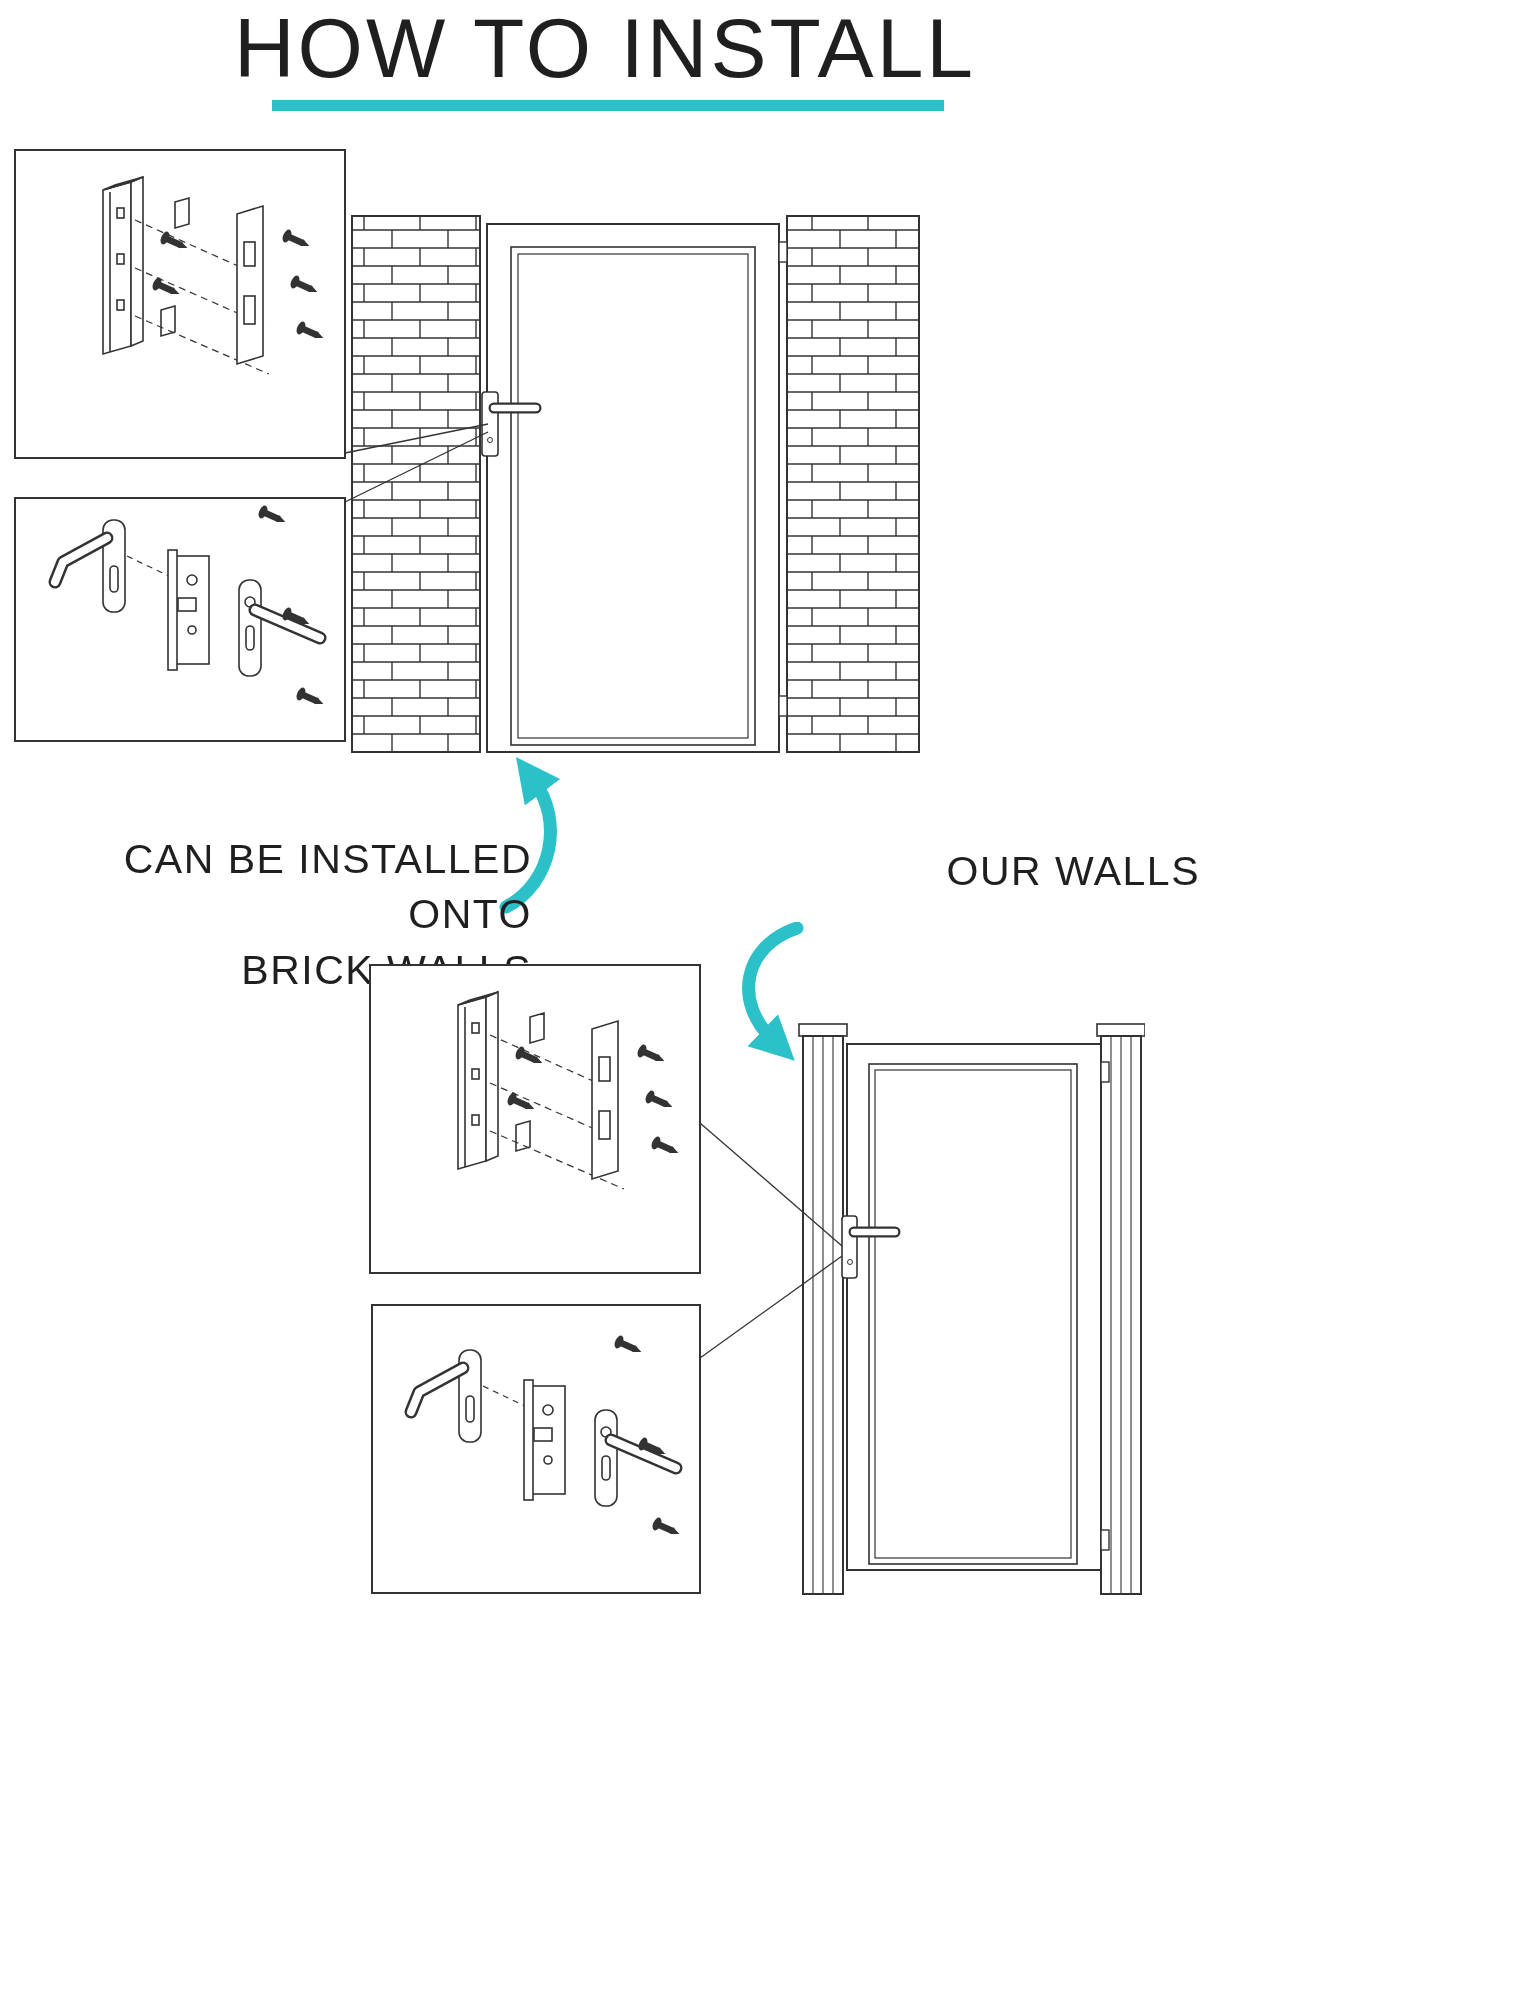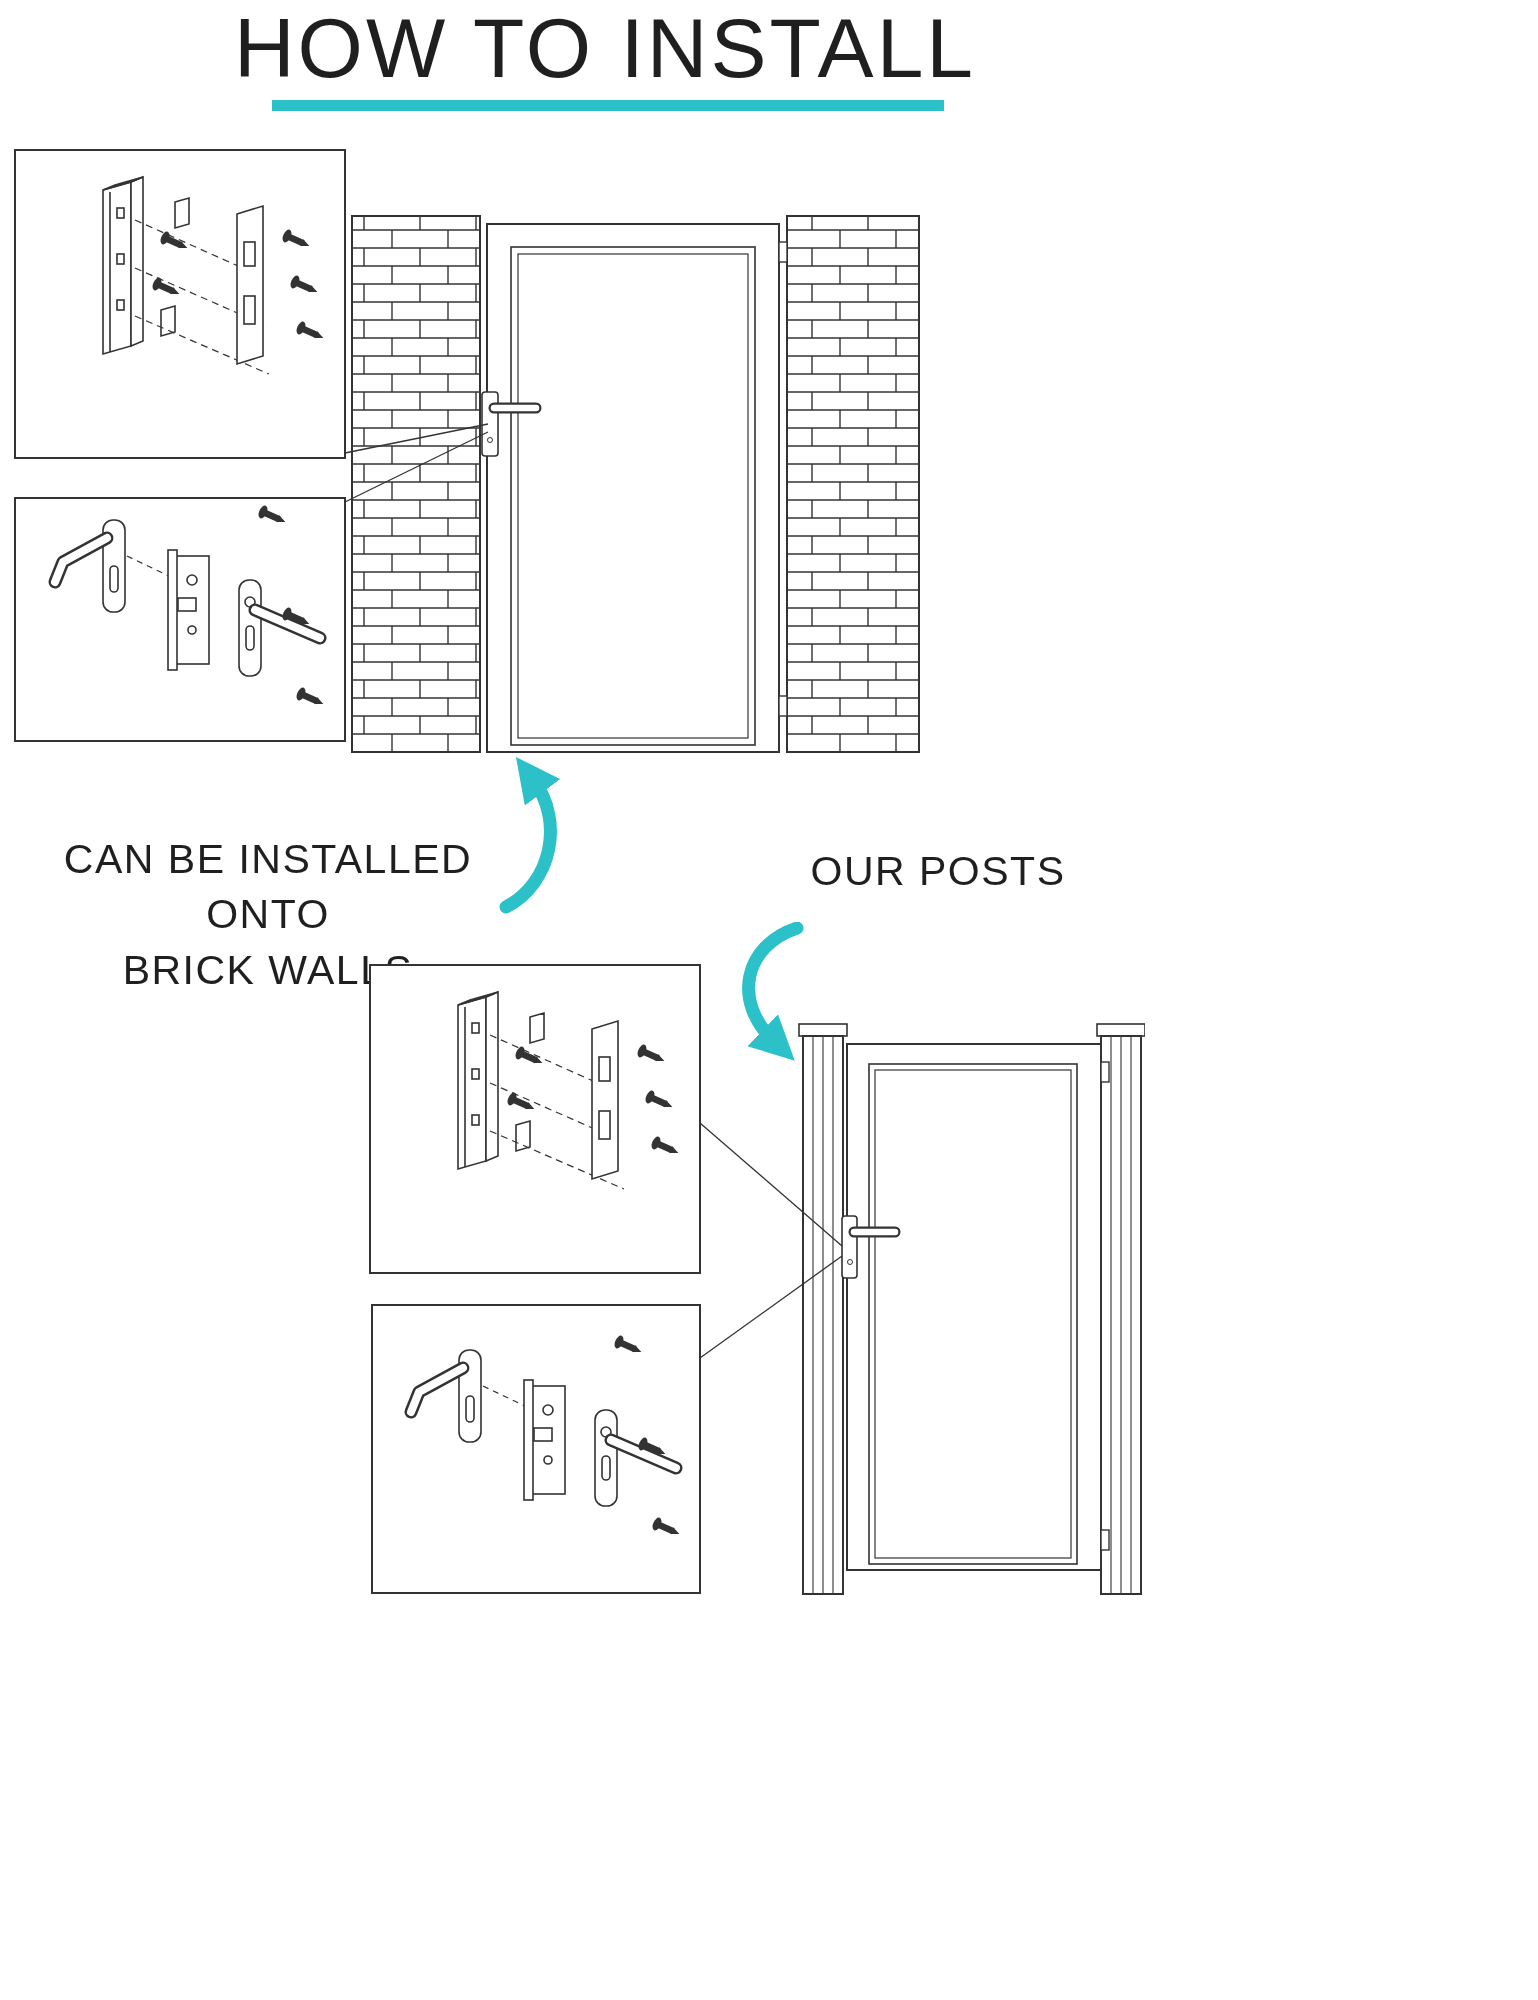--- a/index.html
+++ b/index.html
@@ -31,21 +31,21 @@
     letter-spacing:3px;
     color:var(--text,#1f1f1f);
     white-space:nowrap;
   }
   .title-underline{
     left:272px; top:100px;
     width:672px; height:11px;
     background:var(--accent,#2cc1c9);
   }
   .caption{
-    text-align:center;
+    text-align:right;
     font-size:41px;
     font-weight:400;
     letter-spacing:1.5px;
     color:var(--text,#1f1f1f);
     line-height:1.35;
   }
   .caption-brick{ left:4px; top:832px; width:528px; }
   .caption-posts{ left:676px; top:844px; width:524px; }
   svg{display:block;}
   .ink{stroke:var(--ink,#333);}
@@ -164,21 +164,21 @@
 
   <svg class="abs" style="left:488px;top:755px" width="86" height="160" viewBox="0 0 86 160">
     <path d="M18 152 C 64 128, 76 66, 46 26" class="accent-stroke" stroke="#2cc1c9" stroke-width="13" fill="none" stroke-linecap="round" marker-end="url(#arrowhead)"></path>
   </svg>
 
   <div class="abs caption caption-brick">
     <div>CAN BE INSTALLED ONTO</div>
     <div>BRICK WALLS</div>
   </div>
   <div class="abs caption caption-posts">
-    <div>OUR POSTS</div>
+    <div>OUR WALLS</div>
   </div>
 
   <svg class="abs" style="left:727px;top:922px" width="92" height="150" viewBox="0 0 92 150">
     <path d="M70 6 C 16 24, 6 80, 46 118" class="accent-stroke" stroke="#2cc1c9" stroke-width="13" fill="none" stroke-linecap="round" marker-end="url(#arrowhead)"></path>
   </svg>
 
   <svg class="abs" style="left:365px;top:958px" width="780" height="642" viewBox="0 0 780 642">
 
     <g class="ink" fill="none">
       <rect x="434" y="66" width="48" height="12" fill="#ffffff" stroke-width="1.6"></rect>

